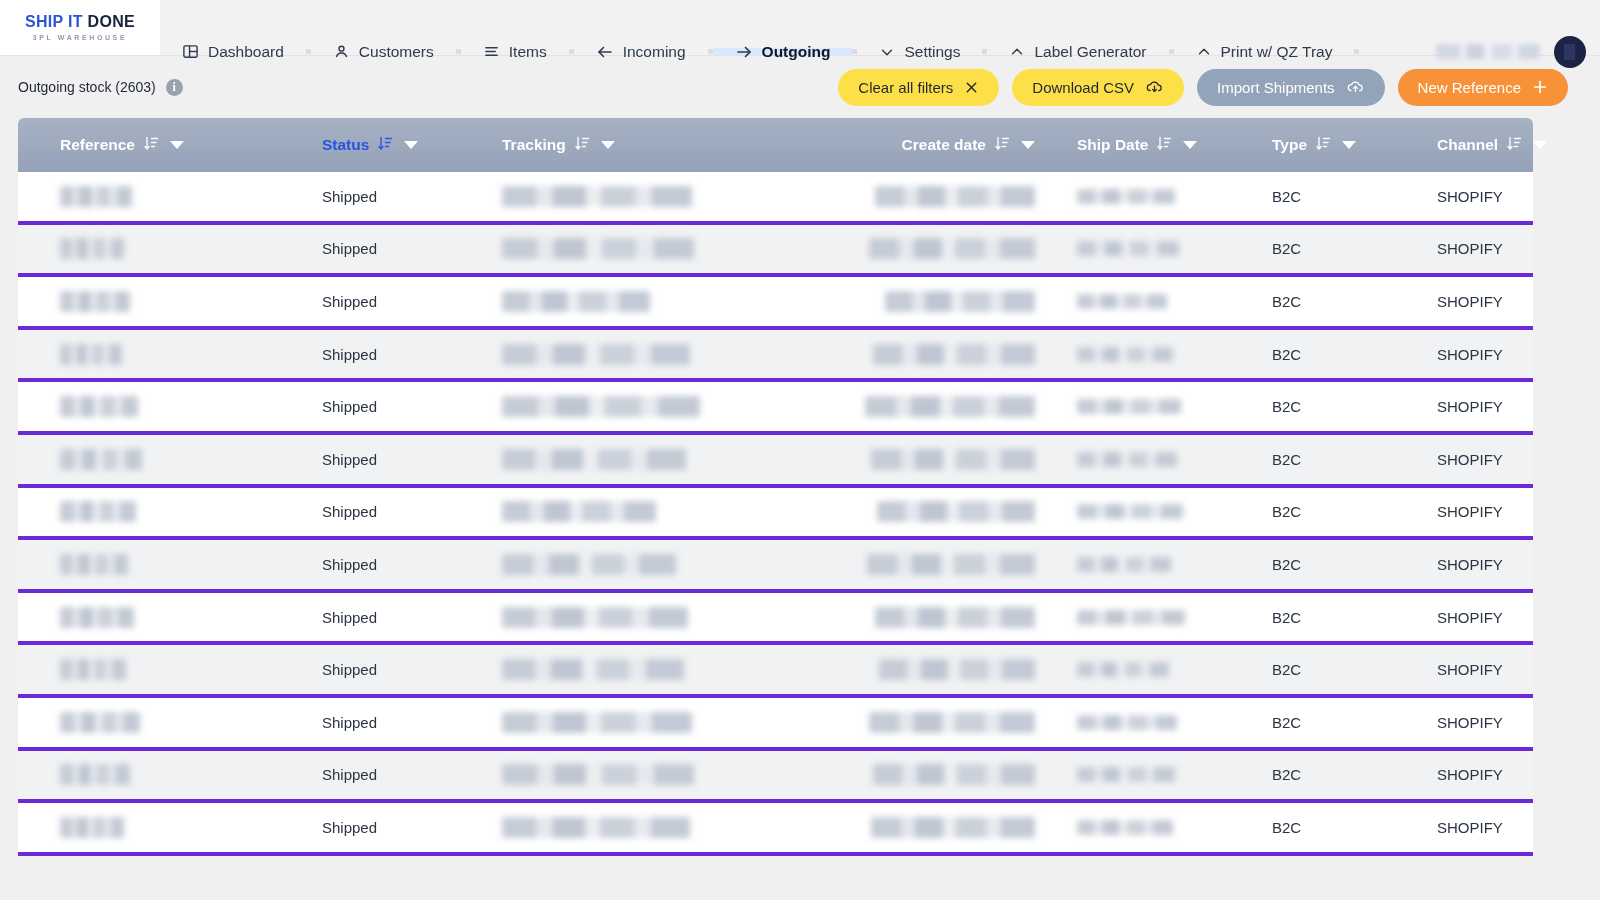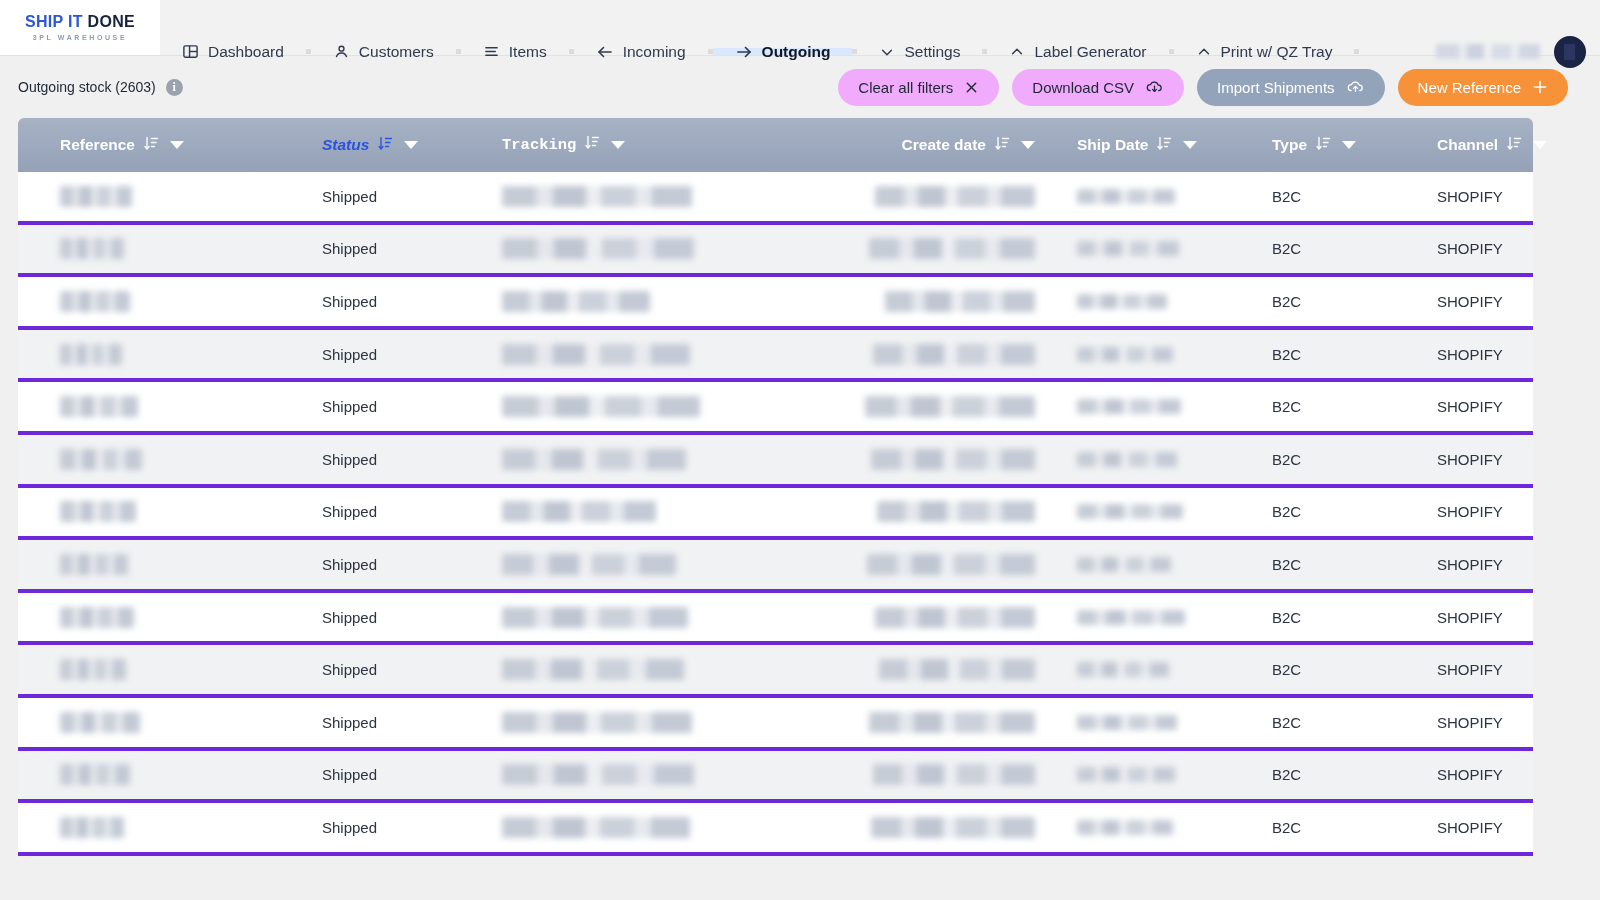--- a/index.html
+++ b/index.html
@@ -130,21 +130,21 @@
     gap: 11px;
     height: 37px;
     padding: 0 20px;
     border-radius: 19px;
     font-size: 15px;
     border: none;
     cursor: pointer;
     white-space: nowrap;
     font-family: "Liberation Sans", sans-serif;
   }
-  .btn-white { background: #f0abfc; color: #1f2733; }
+  .btn-white { background: #fde047; color: #1f2733; }
   .btn-slate { background: #93a3b9; color: #ffffff; }
   .btn-orange { background: #f79239; color: #ffffff; }
   .btn svg { display: block; }
 
   
   .table-wrap {
     margin: 0 0 0 18px;
     width: 1515px;
   }
   .thead {
@@ -156,21 +156,21 @@
   }
   .th {
     display: flex;
     align-items: center;
     gap: 9px;
     font-size: 15.5px;
     font-weight: 700;
     color: #ffffff;
     padding-left: 42px;
   }
-  .th.accent { color: #2b52e0; font-style: italic; }
+  .th.accent { color: #2b52e0; }
   .th .sorticon { opacity: .95; }
   .caret {
     width: 0; height: 0;
     border-left: 7px solid transparent;
     border-right: 7px solid transparent;
     border-top: 8px solid #ffffff;
     margin-left: 2px;
   }
   .th.accent .caret { border-top-color: #ffffff; }
 
@@ -186,21 +186,21 @@
     display: flex;
     align-items: center;
     padding-left: 42px;
     font-size: 15px;
     color: #2b3442;
   }
 
   
   .c-ref      { width: 262px; }
   .c-status   { width: 180px; }
-  .c-tracking { width: 310px; font-family: Liberation Mono, monospace; }
+  .c-tracking { width: 310px; }
   .c-created  { width: 265px; justify-content: flex-end; }
   .c-ship     { width: 195px; }
   .c-type     { width: 165px; }
   .c-channel  { width: 138px; }
 
   
   .redact {
     border-radius: 2px;
     filter: blur(3.1px);
     background: linear-gradient(90deg,#c6ccd6 0 18%,#e4e7ec 18% 27%,#bfc6d2 27% 44%,#eceef1 44% 52%,#cbd1da 52% 70%,#e6e9ee 70% 79%,#c3cad5 79% 100%);

